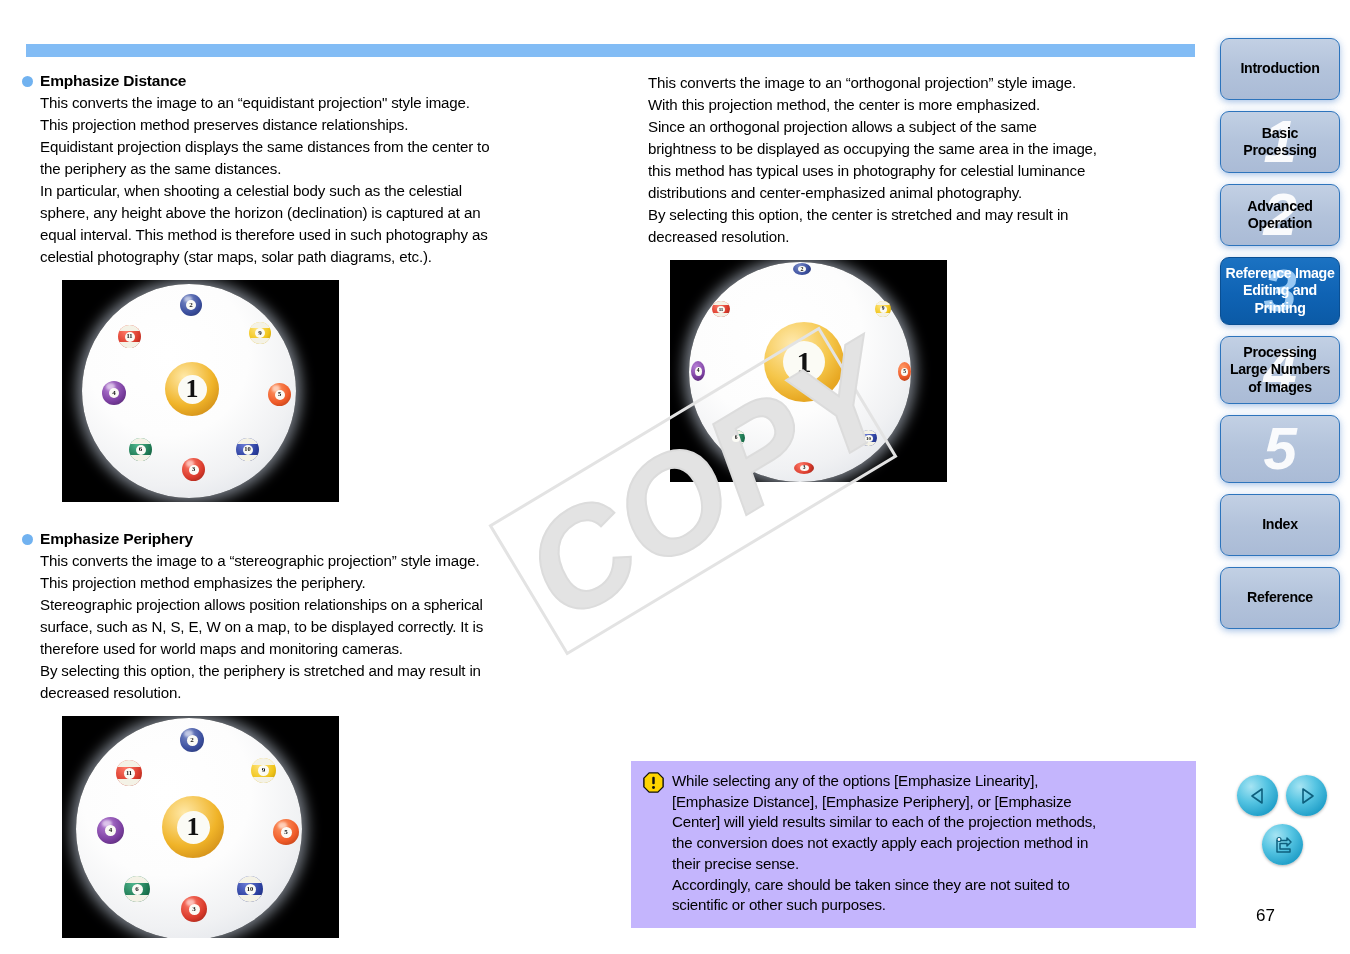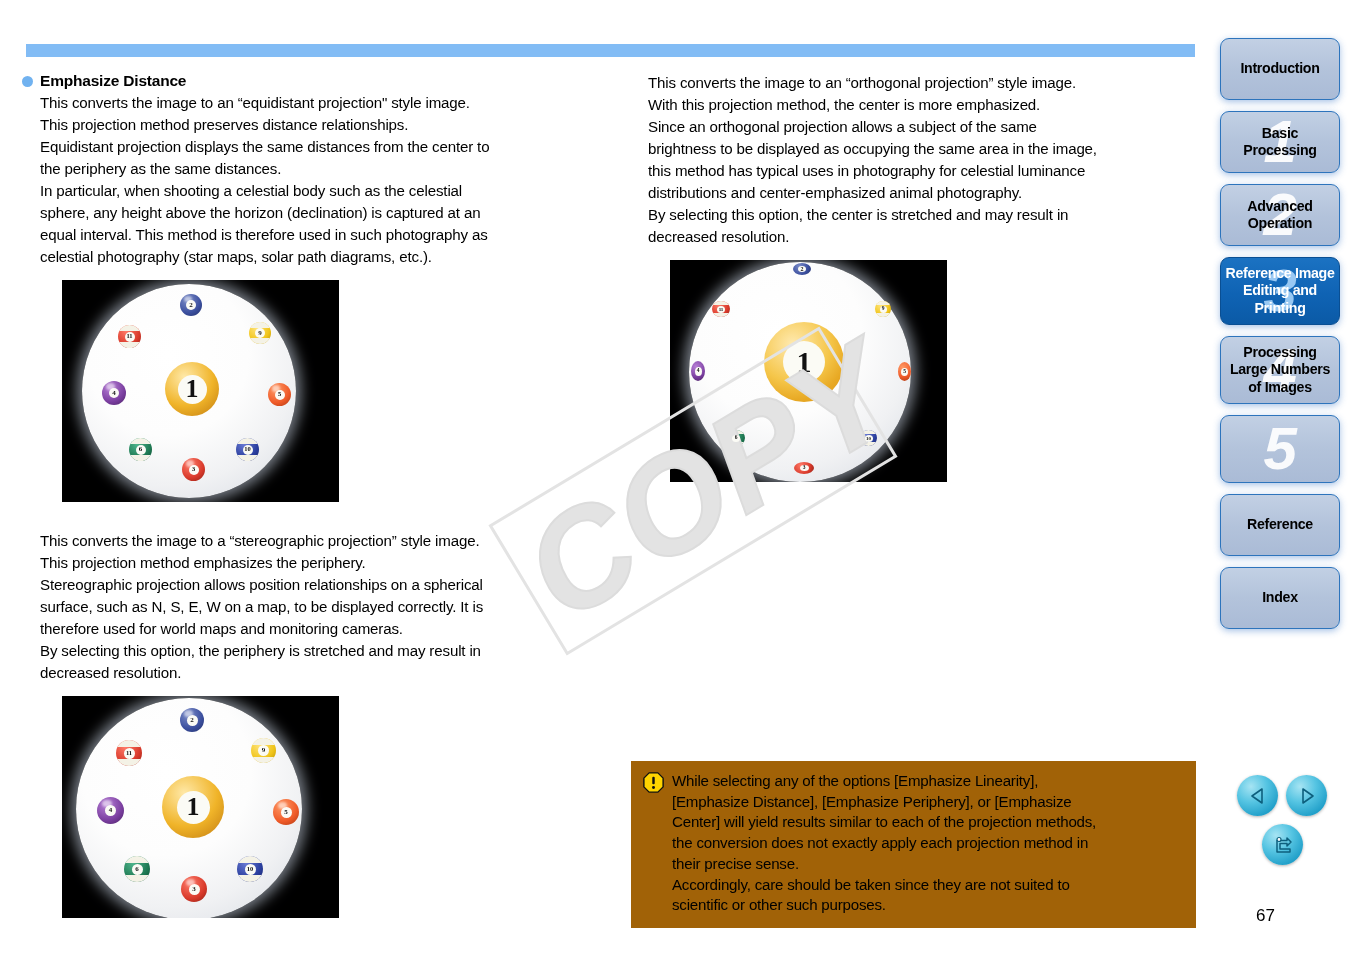--- a/index.html
+++ b/index.html
@@ -145,21 +145,21 @@
     z-index: 1;
   }
 
   
   #note-box {
     position: absolute;
     left: 631px;
     top: 761px;
     width: 565px;
     min-height: 152px;
-    background: #a16207;
+    background: #c4b5fd;
     box-sizing: border-box;
     padding: 10px 12px 12px 12px;
     display: flex;
     gap: 8px;
     z-index: 2;
   }
   #note-box .note-text {
     font-size: 15.1px;
     line-height: 20.7px;
     letter-spacing: -0.2px;
@@ -305,20 +305,24 @@
           <div class="num" style="width:10px;height:10px;font-size:6.5px;position:relative;z-index:3;">11</div>
         </div>
 
       <div class="ball centerball" style="left:103px;top:82px;width:54px;height:54px;background:radial-gradient(circle at 36% 28%,#ffe9a8,#f0b429 55%,#c07a10 100%);">
           <div class="num" style="width:29px;height:29px;">1</div>
         </div>
     </div>
   </div>
 
   <div class="section" style="margin-top:28px;">
+    <div class="sec-head">
+      <span class="bullet-dot"></span>
+      <span>Emphasize Periphery</span>
+    </div>
     <div class="sec-body">This converts the image to a “stereographic projection” style image.
 This projection method emphasizes the periphery.
 Stereographic projection allows position relationships on a spherical
 surface, such as N, S, E, W on a map, to be displayed correctly. It is
 therefore used for world maps and monitoring cameras.
 By selecting this option, the periphery is stretched and may result in
 decreased resolution.</div>
     <div class="figure">
       <div class="fig-dome" style="left:14px;top:2px;width:226px;height:222px;"></div>
       <div class="ball" style="left:118px;top:12px;width:24px;height:24px;background:radial-gradient(circle at 35% 28%,#7b8cc8,#3b4f9e 60%,#222f66 100%);">
@@ -452,26 +456,26 @@
 Large Numbers
 of Images</span>
   </div>
 
   <div class="nav-btn inactive" style="height:68px;">
     <span class="wm">5</span>
   </div>
 
   <div class="nav-btn inactive" style="height:62px;">
     <span class="wm"></span>
-    <span class="label">Reference</span>
+    <span class="label">Index</span>
   </div>
 
   <div class="nav-btn inactive" style="height:62px;">
     <span class="wm"></span>
-    <span class="label">Index</span>
+    <span class="label">Reference</span>
   </div>
 
 </div>
 
 <div id="arrow-row">
   <div class="circ-btn">
     <svg width="20" height="20" viewBox="0 0 20 20">
       <polygon points="14,3 14,17 4,10" fill="none" stroke="#0d5f7d" stroke-width="1.6" stroke-linejoin="round"></polygon>
     </svg>
   </div>

